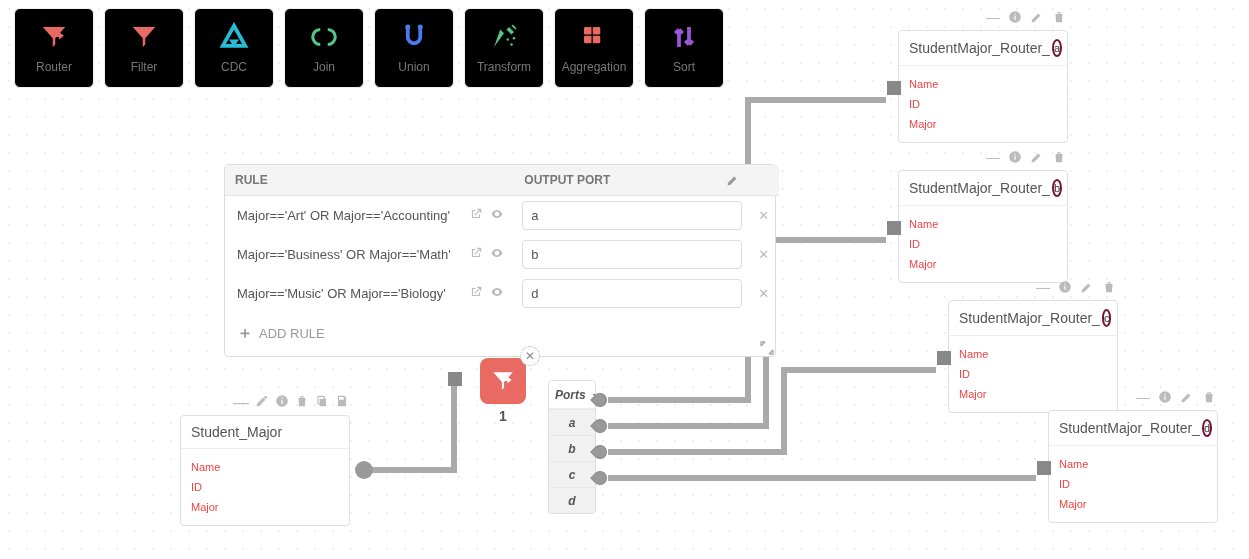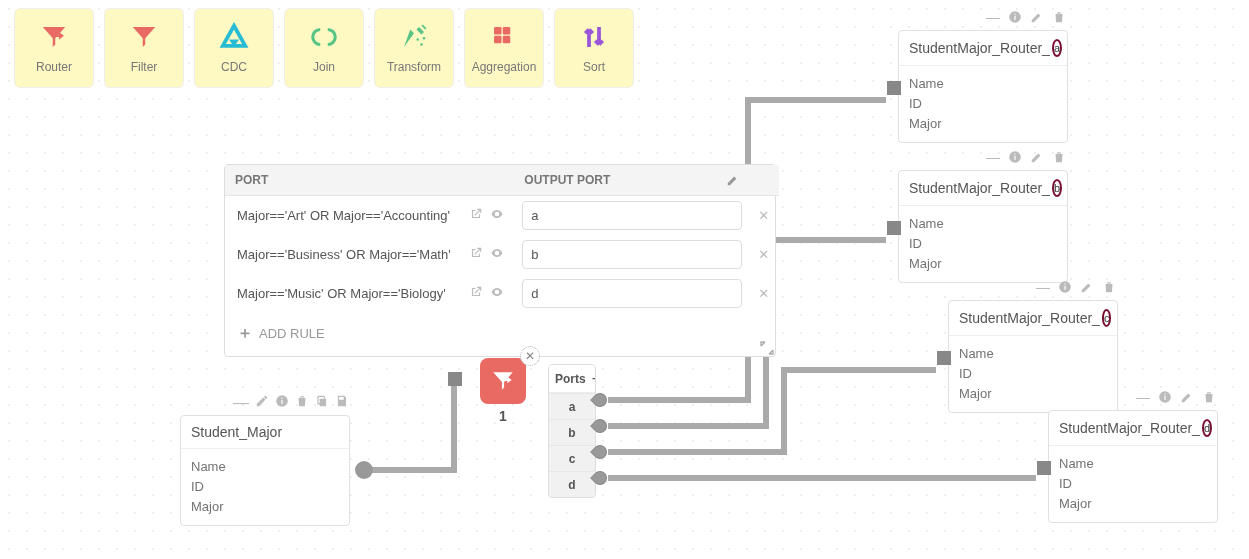--- a/index.html
+++ b/index.html
@@ -4,30 +4,30 @@
 <style>
   * { box-sizing: border-box; font-family: Arial, Helvetica, sans-serif; }
   body { margin:0; padding:0; background:#fff; width:1249px; height:559px; position:relative; overflow:hidden; color:#444; }
   .dots { position:absolute; inset:0; background:
     radial-gradient(circle,#eee 1px,transparent 1px);
     background-size:18px 18px; background-position:0 0; z-index:0; }
   .layer { position:absolute; inset:0; z-index:2; }
   svg.wires { position:absolute; inset:0; z-index:1; }
   
   .toolbar { position:absolute; top:8px; left:14px; display:flex; gap:10px; z-index:3; }
-  .tbtn { width:80px; height:80px; border:1px solid #eee; border-radius:6px; background:#fef9c3;
+  .tbtn { width:80px; height:80px; border:1px solid #eee; border-radius:6px; background:#000000;
           display:flex; flex-direction:column; align-items:center; justify-content:center; gap:8px;
           font-size:12px; color:#777; cursor:pointer; }
   .tbtn svg { width:30px; height:30px; }
   
   .node { position:absolute; width:170px; border:1px solid #e0e0e0; border-radius:4px; background:#fff; }
   .node .head { padding:8px 10px; border-bottom:1px solid #eee; font-size:14px; color:#555; display:flex; align-items:center; }
   .node .badge { display:inline-flex; width:18px; height:18px; border:2px solid #7a1030; border-radius:50%;
                  align-items:center; justify-content:center; font-size:11px; color:#333; margin-left:2px; }
-  .node .body { padding:8px 10px; font-size:13px; color:#737373; line-height:20px; }
+  .node .body { padding:8px 10px; font-size:11px; color:#ef4444; line-height:20px; }
   .nodeicons { position:absolute; top:-22px; right:0; display:flex; gap:6px; color:#bbb; font-size:14px; align-items:center; }
   .nodeicons .ic { width:16px; height:16px; display:inline-flex; align-items:center; justify-content:center; }
   .inport { position:absolute; left:-12px; top:50px; width:14px; height:14px; background:#888; }
   
   .src { width:170px; }
   .srcicons { position:absolute; top:-22px; right:0; display:flex; gap:6px; color:#bbb; }
   .outdot { position:absolute; width:18px; height:18px; border-radius:50%; background:#999; }
   
   .panel { position:absolute; border:1px solid #ddd; border-radius:4px; background:#fff; }
   .panel table { width:100%; border-collapse:collapse; }
@@ -95,20 +95,28 @@
         </svg>
         <span>CDC</span>
       </div>
       <div class="tbtn">
         <svg viewBox="0 0 24 24" fill="#55c485">
           <path d="M9 6a6 6 0 0 0 0 12 6 6 0 0 1 0-12zM15 6a6 6 0 1 1 0 12 6 6 0 0 0 0-12z" fill="none" stroke="#55c485" stroke-width="2.5"></path>
         </svg>
         <span>Join</span>
       </div>
       <div class="tbtn">
+        <svg viewBox="0 0 24 24" fill="#4a7cf0">
+          <path d="M7 4v8a5 5 0 0 0 10 0V4" fill="none" stroke="#4a7cf0" stroke-width="3"></path>
+          <circle cx="7" cy="4" r="2" fill="#4a7cf0"></circle>
+          <circle cx="17" cy="4" r="2" fill="#4a7cf0"></circle>
+        </svg>
+        <span>Union</span>
+      </div>
+      <div class="tbtn">
         <svg viewBox="0 0 24 24" fill="#55c485">
           <path d="M4 20l5-14 3 3L4 20zM14 6l2-2 4 4-2 2-4-4zM18 3l1-1 3 3-1 1-3-3z"></path>
           <circle cx="18" cy="18" r="1"></circle>
           <circle cx="15" cy="14" r="1"></circle>
           <circle cx="20" cy="13" r="1"></circle>
         </svg>
         <span>Transform</span>
       </div>
       <div class="tbtn">
         <svg viewBox="0 0 24 24" fill="#e96a63">
@@ -155,21 +163,21 @@
         <div>ID</div>
         <div>Major</div>
       </div>
   </div>
   <div class="outdot" style="left:355px; top:461px;"></div>
 
   <div class="panel" style="left:224px; top:164px; width:552px;">
     <table>
       <thead>
           <tr>
-        <th colspan="2">PORT</th>
+        <th colspan="2">RULE</th>
         <th style="position:relative;">
           <span>OUTPUT PORT</span>
           <span style="position:absolute; right:10px; top:8px;" class="pen-icon">
             <svg viewBox="0 0 24 24" fill="#999">
                   <path d="M3 17.25V21h3.75L17.81 9.94l-3.75-3.75L3 17.25z"></path>
                 </svg>
           </span>
         </th>
         <th style="width:24px;"></th>
       </tr>
@@ -230,21 +238,21 @@
   <div class="routerInport" style="left:448px; top:372px;"></div>
   <div class="routerIcon" style="left:480px; top:358px;">
     <svg viewBox="0 0 24 24" fill="#fff">
         <path d="M3 4h18l-8 9v5l-2 2v-7L3 4z"></path>
         <path d="M16 14l4-3-4-3v2h-3v2h3v2z"></path>
       </svg>
   </div>
   <div class="routerClose" style="left:520px; top:346px;">✕</div>
   <div class="routerLabel" style="left:499px; top:408px;">1</div>
 
-  <div class="portsBox" style="left:548px; top:364px;">
+  <div class="portsBox" style="left:548px; top:380px;font-style:italic;">
     <div class="portsHead">
       <span>Ports</span>
       <span style="font-weight:bold;">＋</span>
     </div>
     <div id="portsList">
         <div class="portRow">a</div>
         <div class="portRow">b</div>
         <div class="portRow">c</div>
         <div class="portRow">d</div>
       </div>

